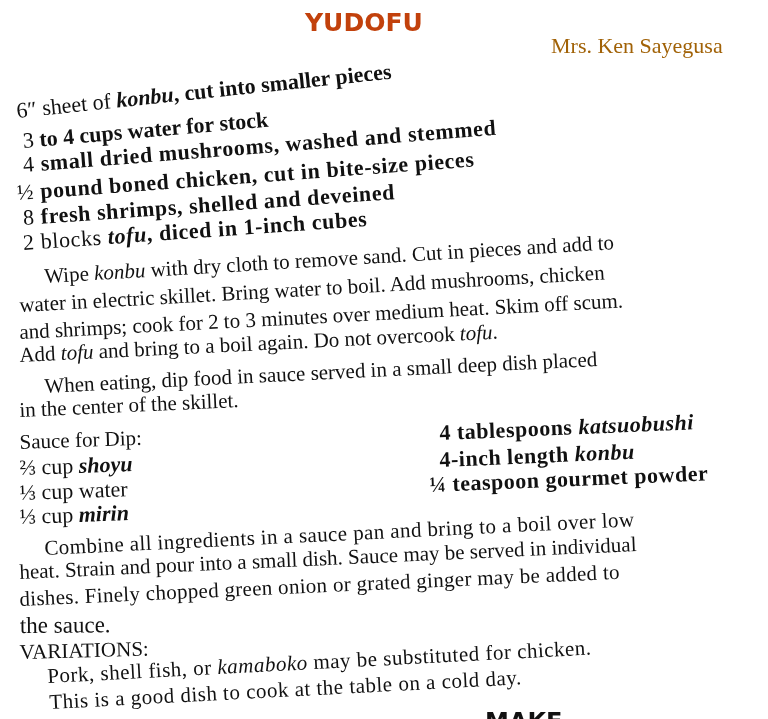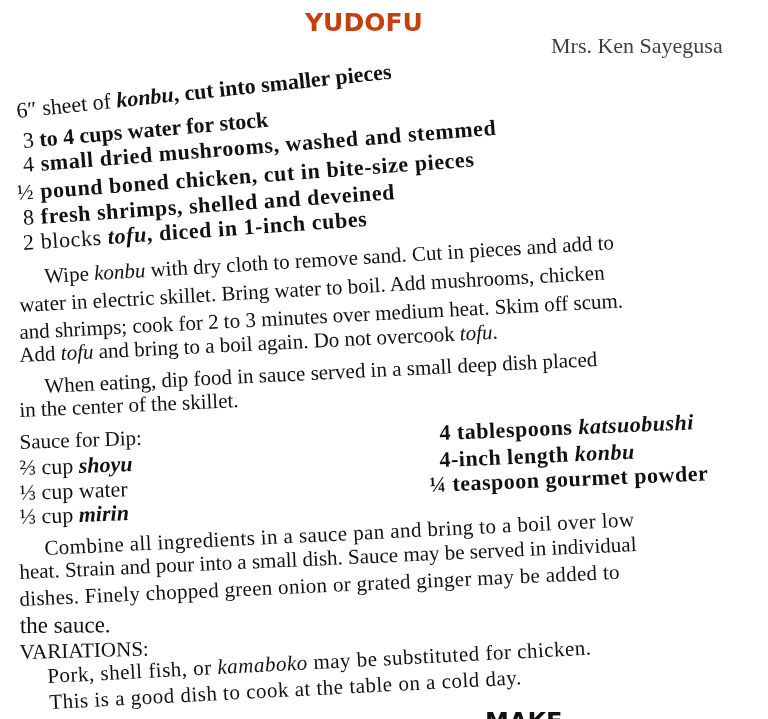--- a/index.html
+++ b/index.html
@@ -9,21 +9,21 @@
     font-family: "Liberation Serif", serif;
     position: relative;
   }
   .title {
     position: absolute; left: 305px; top: 8px;
     font-family: "DejaVu Sans", sans-serif; font-weight: bold;
     font-size: 25px; letter-spacing: 0px; color: #c2410c;
   }
   .author {
     position: absolute; left: 551px; top: 33px;
-    font-size: 22px; color: #404040;
+    font-size: 22px; color: #a16207;
   }
   .line {
     position: absolute; white-space: nowrap; transform-origin: left bottom;
     font-size: 22px; color: #111;
   }
   .ing { font-weight: bold; font-size: 22px; }
   .it { font-style: italic; }
   .body-text { font-size: 21px; }
   .frag {
     position: absolute; left: 485px; top: 708px;

